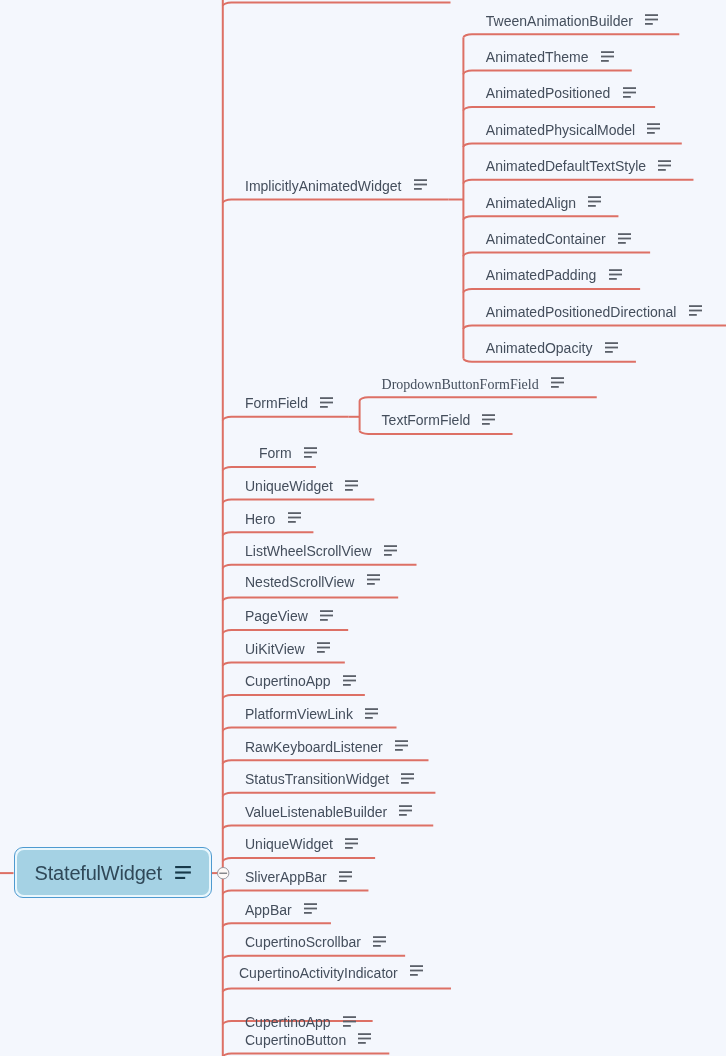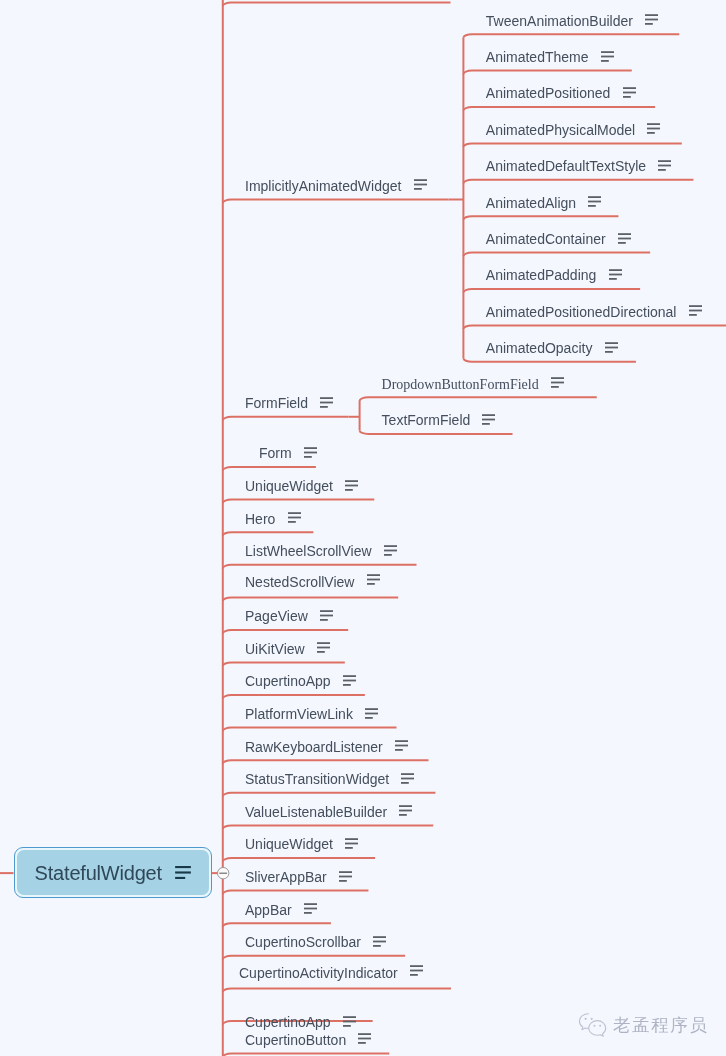--- a/index.html
+++ b/index.html
@@ -81,37 +81,20 @@
           </g>
         </svg>
       </span>
   </div>
   <div id="collapse" style="left: 215.7px; top: 865.9px;">
       <svg width="14.4" height="14.4" viewBox="0 0 14.4 14.4" style="display:block">
         <circle cx="7.2" cy="7.2" r="5.7" fill="#fdf9f7" stroke="#8d8f97" stroke-width="0.9"></circle>
         <rect x="3.3000000000000003" y="6.65" width="7.8" height="1.1" fill="#5e6269"></rect>
       </svg>
     </div>
-  <div id="watermark" style="left: 578px; top: 1011px;">
-    <span id="wechat">
-        <svg width="29" height="27" viewBox="0.5 1 25 23" style="display:block">
-          <g fill="none" stroke="#bcc2d0" stroke-width="0.95" stroke-linejoin="round" stroke-linecap="round">
-            <path d="M9.6 3.2C5.2 3.2 1.7 6.1 1.7 9.6c0 2 1.1 3.8 2.9 5L3.9 17l2.7-1.4c.9.3 1.9.4 3 .4"></path>
-            <path d="M17.3 9.2c-4.2 0-7.6 2.8-7.6 6.3 0 3.5 3.4 6.3 7.6 6.3.9 0 1.7-.1 2.5-.4l2.5 1.3-.7-2.1c1.7-1.2 2.8-2.9 2.8-5.1 0-3.5-3.4-6.3-7.1-6.3z"></path>
-          </g>
-          <g fill="#bcc2d0">
-            <circle cx="7.1" cy="7.6" r="0.95"></circle>
-            <circle cx="12.3" cy="7.6" r="0.95"></circle>
-            <circle cx="14.7" cy="13.6" r="0.85"></circle>
-            <circle cx="19.6" cy="13.6" r="0.85"></circle>
-          </g>
-        </svg>
-      </span>
-    <span class="wm-text">老孟程序员</span>
-  </div>
 <div class="node" style="left: 245px; top: 175.9px; height: 18px;">
       <span class="label" style="color: rgb(68, 78, 92);">ImplicitlyAnimatedWidget</span>
       <span class="notes" style="margin-left: 12.2px; top: -3.5px;">
         <svg width="13" height="11" viewBox="0 0 12.7 10.35" style="display:block">
           <g fill="#5b6069">
             <rect x="0" y="0" width="12.7" height="1.75"></rect>
             <rect x="0" y="4.3" width="12.7" height="1.75"></rect>
             <rect x="0" y="8.6" width="7.619999999999999" height="1.75"></rect>
           </g>
         </svg>

